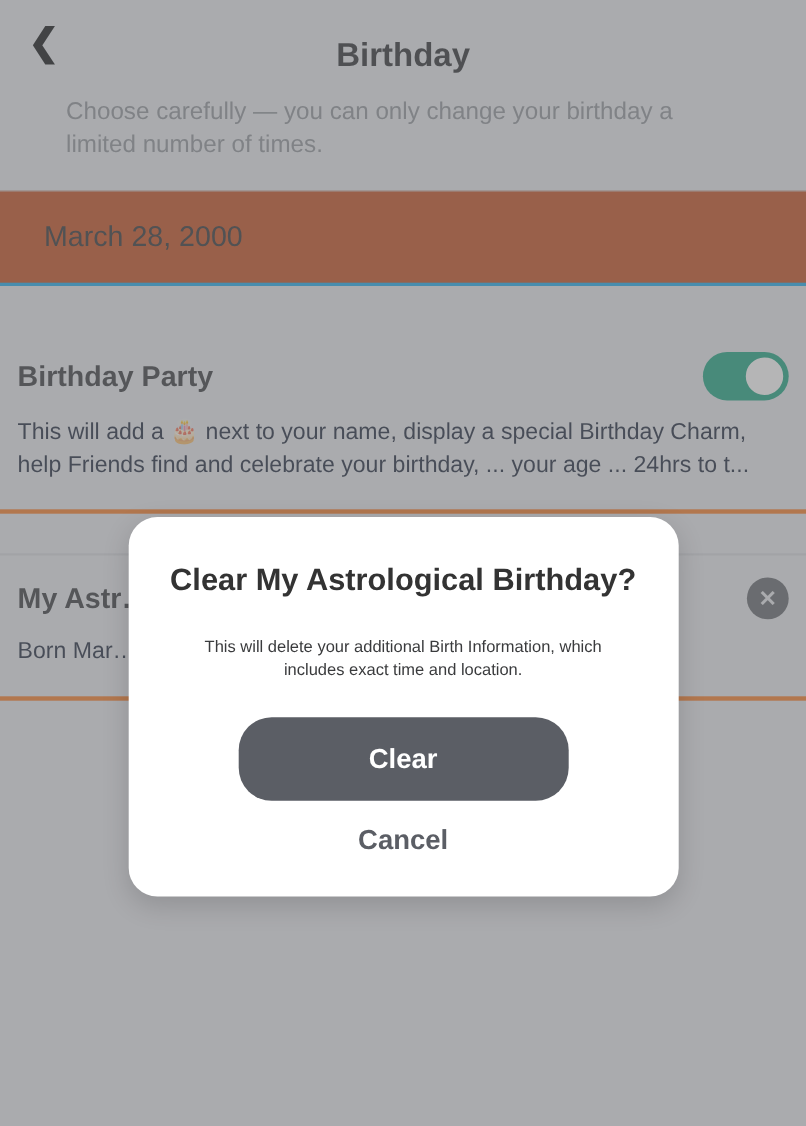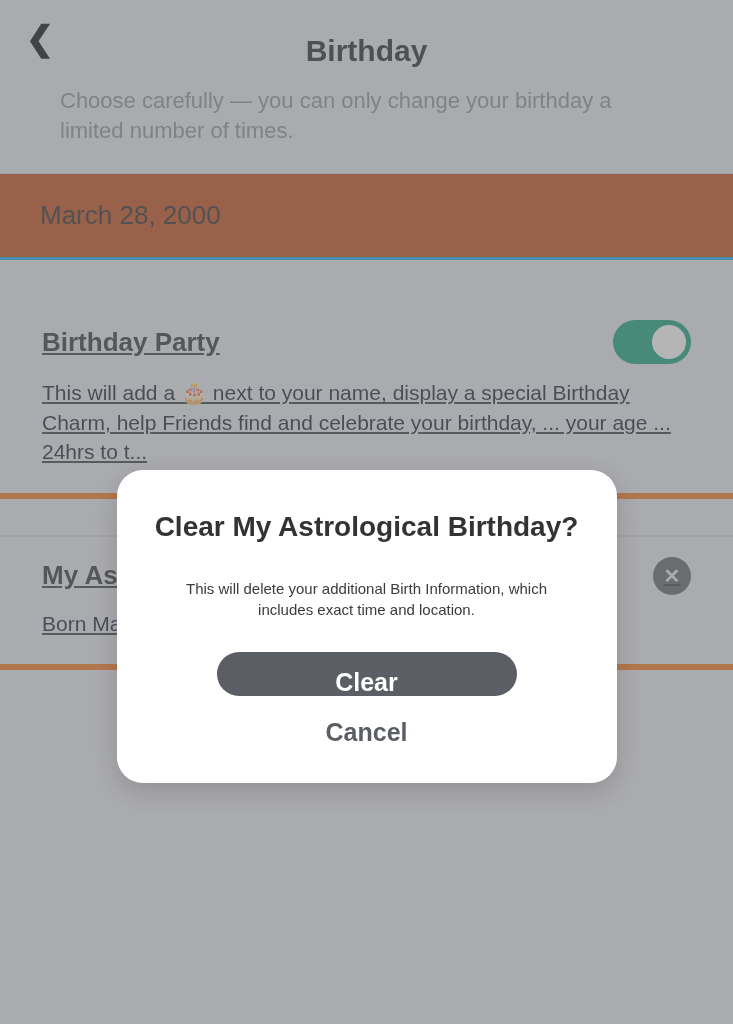--- a/index.html
+++ b/index.html
@@ -34,23 +34,22 @@
     background: #c2410c;
     padding: 26px 40px;
     font-size: 26px;
     color: #222;
     border-top: 1px solid #d2d3d5;
     border-bottom: 3px solid #0ea5e9;
   }
 
   .section {
     margin-top: 60px;
-    padding: 0 42px 26px;
-    border-bottom: 6px solid #f97316;
-    text-decoration: underline;
+    padding: 0 16px 26px;
+    border-bottom: 4px solid #f97316;
   }
   .section + .section { margin-top: 36px; border-top: 2px solid #d4d5d7; padding-top: 20px; }
   .section-head {
     display: flex; align-items: center; justify-content: space-between;
   }
   .section-title {
     font-size: 26px; font-weight: 600; color: #2b2c2e;
   }
   .section-desc {
     margin-top: 14px;
@@ -95,21 +94,21 @@
     background: #fff;
     border-radius: 26px;
     padding: 38px 34px 36px;
     box-shadow: 0 8px 24px rgba(0,0,0,0.15);
     text-align: center;
   }
   .modal-title { font-size: 28px; font-weight: 700; line-height: 1.35; margin-bottom: 22px; }
   .modal-text  { font-size: 15px; color: #3a3b3d; line-height: 1.4; margin-bottom: 32px; padding: 0 10px; margin-top: 32px; }
   .btn-primary {
     display: block; margin: 0 auto;
-    width: 300px; height: 44px; line-height: 60px;
+    width: 300px; height: 76px; line-height: 60px;
     border-radius: 30px;
     background: #5b5e65; color: #fff;
     font-size: 25px; font-weight: 700;
     border: none; cursor: pointer;
   }
   .btn-secondary {
     display: block; margin: 22px auto 0;
     background: none; border: none; cursor: pointer;
     font-size: 25px; font-weight: 700; color: #5b5e65;
   }

